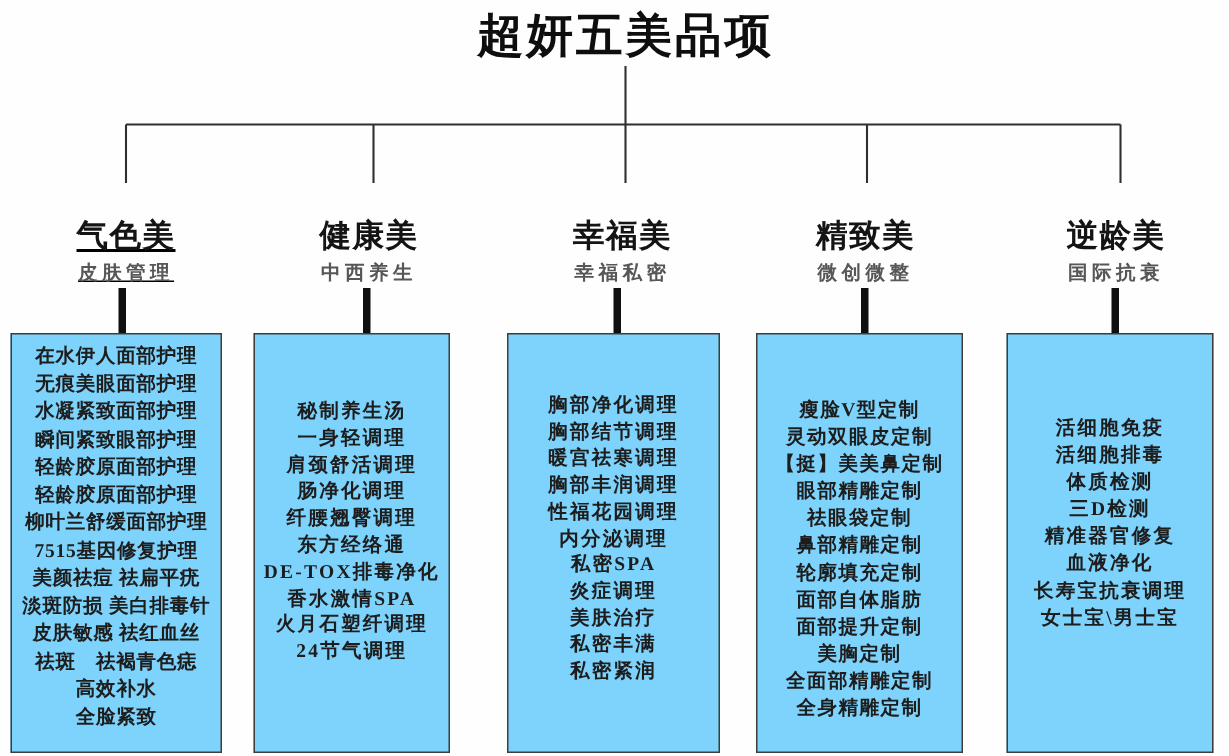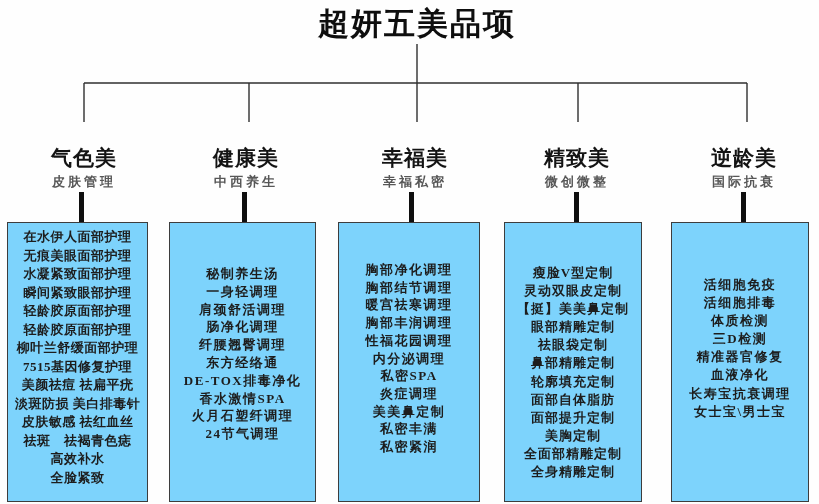--- a/index.html
+++ b/index.html
@@ -16,31 +16,31 @@
   }
   svg.lines{position:absolute;left:0;top:0;}
   .col-header{position:absolute;top:146px;width:150px;text-align:center;}
   .cat-name{
     font-family:"Liberation Sans","DejaVu Sans",sans-serif;
     font-size:21px;font-weight:bold;color:#141414;letter-spacing:1px;line-height:24px;
   }
   .cat-sub{
     font-size:13px;color:#575757;letter-spacing:3px;margin-top:3px;font-weight:bold;
   }
-  .h0{left:9px;}  .h1{left:171px;} .h2{left:340px;} .h3{left:502px;} .h4{left:669px;}
+  .h0{left:9px;text-decoration:underline;}  .h1{left:171px;} .h2{left:340px;} .h3{left:502px;} .h4{left:669px;}
   .connector{position:absolute;top:192px;height:30px;width:5px;background:#0f0f0f;}
   .t0{left:79px;} .t1{left:242px;} .t2{left:409px;} .t3{left:574px;} .t4{left:741px;}
   .box{
     position:absolute;top:222px;height:280px;box-sizing:border-box;
     background:#7dd3fc;border:1.5px solid #3d3d3d;
     text-align:center;font-weight:bold;color:#1d1d1d;font-size:13px;
     letter-spacing:1.5px;
   }
   .b0{left:7px;width:141px;padding-top:5px;}
-  .b1{left:169px;width:147px;padding-top:42px;}
+  .b1{left:169px;width:131px;padding-top:42px;}
   .b2{left:338px;width:142px;padding-top:38px;}
   .b3{left:504px;width:138px;padding-top:41px;}
   .b4{left:671px;width:138px;padding-top:53px;}
   .b0 .box-item{line-height:18.5px;letter-spacing:0.5px;}
   .b1 .box-item{line-height:17.8px;}
   .b2 .box-item{line-height:17.7px;}
   .b3 .box-item{line-height:18.1px;letter-spacing:1px;}
   .b4 .box-item{line-height:18.1px;}
   .box-item{white-space:nowrap;}
 </style>
@@ -118,21 +118,21 @@
   </div>
 <div class="box b2">
     <div class="box-item">胸部净化调理</div>
     <div class="box-item">胸部结节调理</div>
     <div class="box-item">暖宫祛寒调理</div>
     <div class="box-item">胸部丰润调理</div>
     <div class="box-item">性福花园调理</div>
     <div class="box-item">内分泌调理</div>
     <div class="box-item">私密SPA</div>
     <div class="box-item">炎症调理</div>
-    <div class="box-item">美美鼻定制</div>
+    <div class="box-item">美肤治疗</div>
     <div class="box-item">私密丰满</div>
     <div class="box-item">私密紧润</div>
   </div>
 <div class="box b3">
     <div class="box-item">瘦脸V型定制</div>
     <div class="box-item">灵动双眼皮定制</div>
     <div class="box-item">【挺】美美鼻定制</div>
     <div class="box-item">眼部精雕定制</div>
     <div class="box-item">祛眼袋定制</div>
     <div class="box-item">鼻部精雕定制</div>

